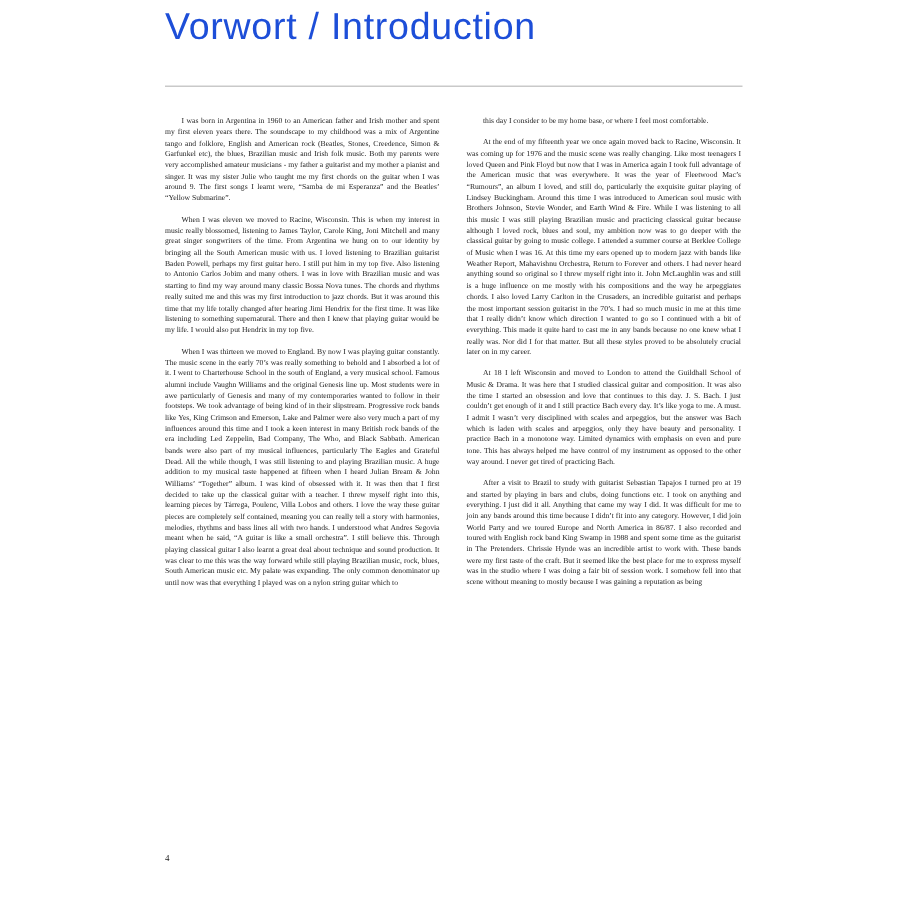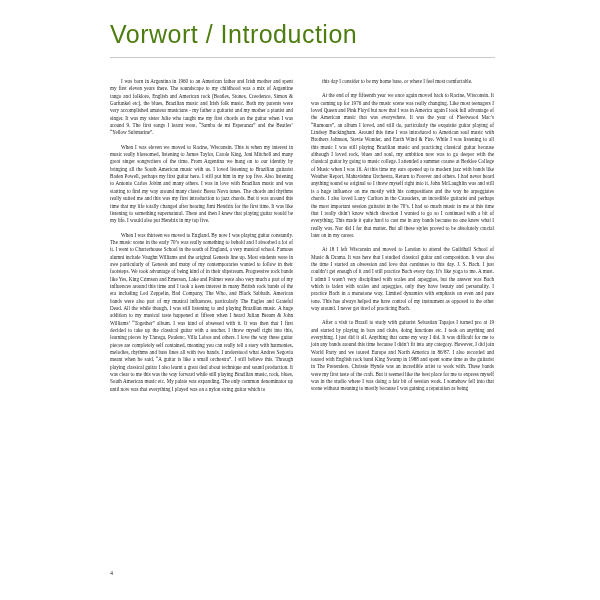--- a/index.html
+++ b/index.html
@@ -17,24 +17,24 @@
     position: relative;
     width: 600px;
     height: 600px;
     background: #ffffff;
     box-sizing: border-box;
     padding: 0;
   }
   .page-title {
     position: absolute;
     left: 110px;
-    top: 20px;
+    top: 4px;
     font-size: 25px;
     font-weight: 400;
-    color: #4d7c0f;
+    color: #1d4ed8;
     letter-spacing: 0.5px;
     font-family: "Liberation Sans", sans-serif;
   }
   .title-rule {
     position: absolute;
     left: 110px;
     top: 57px;
     width: 385px;
     height: 1px;
     background: #c9c9c9;

